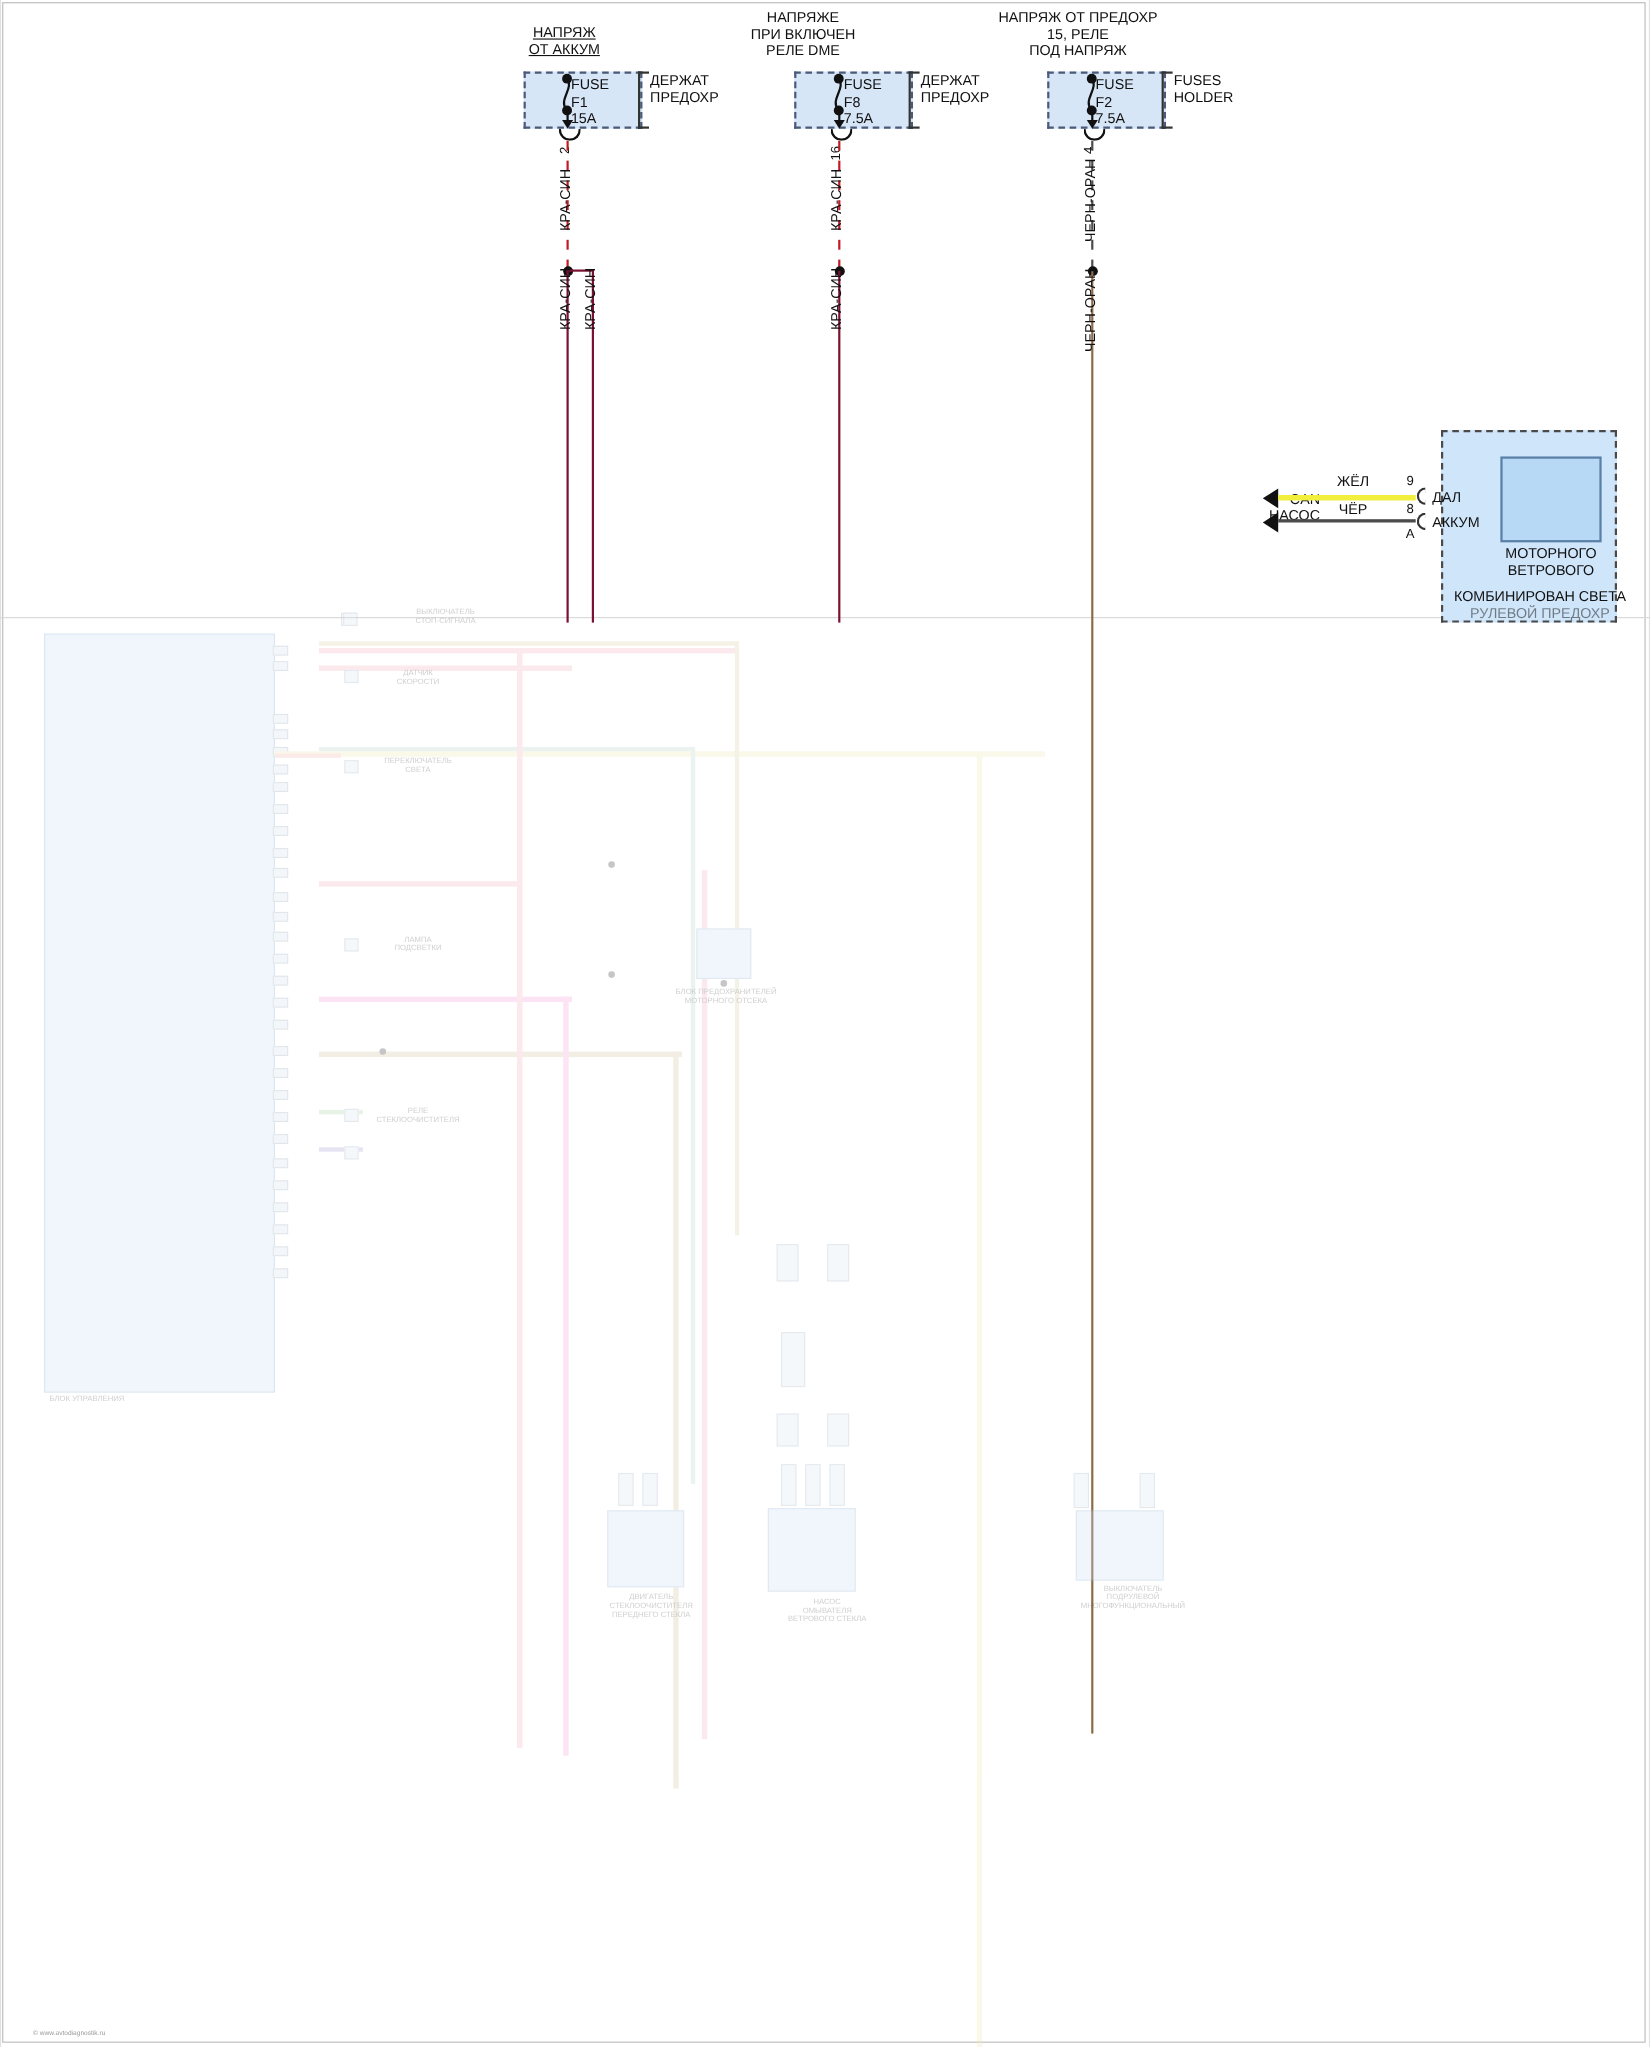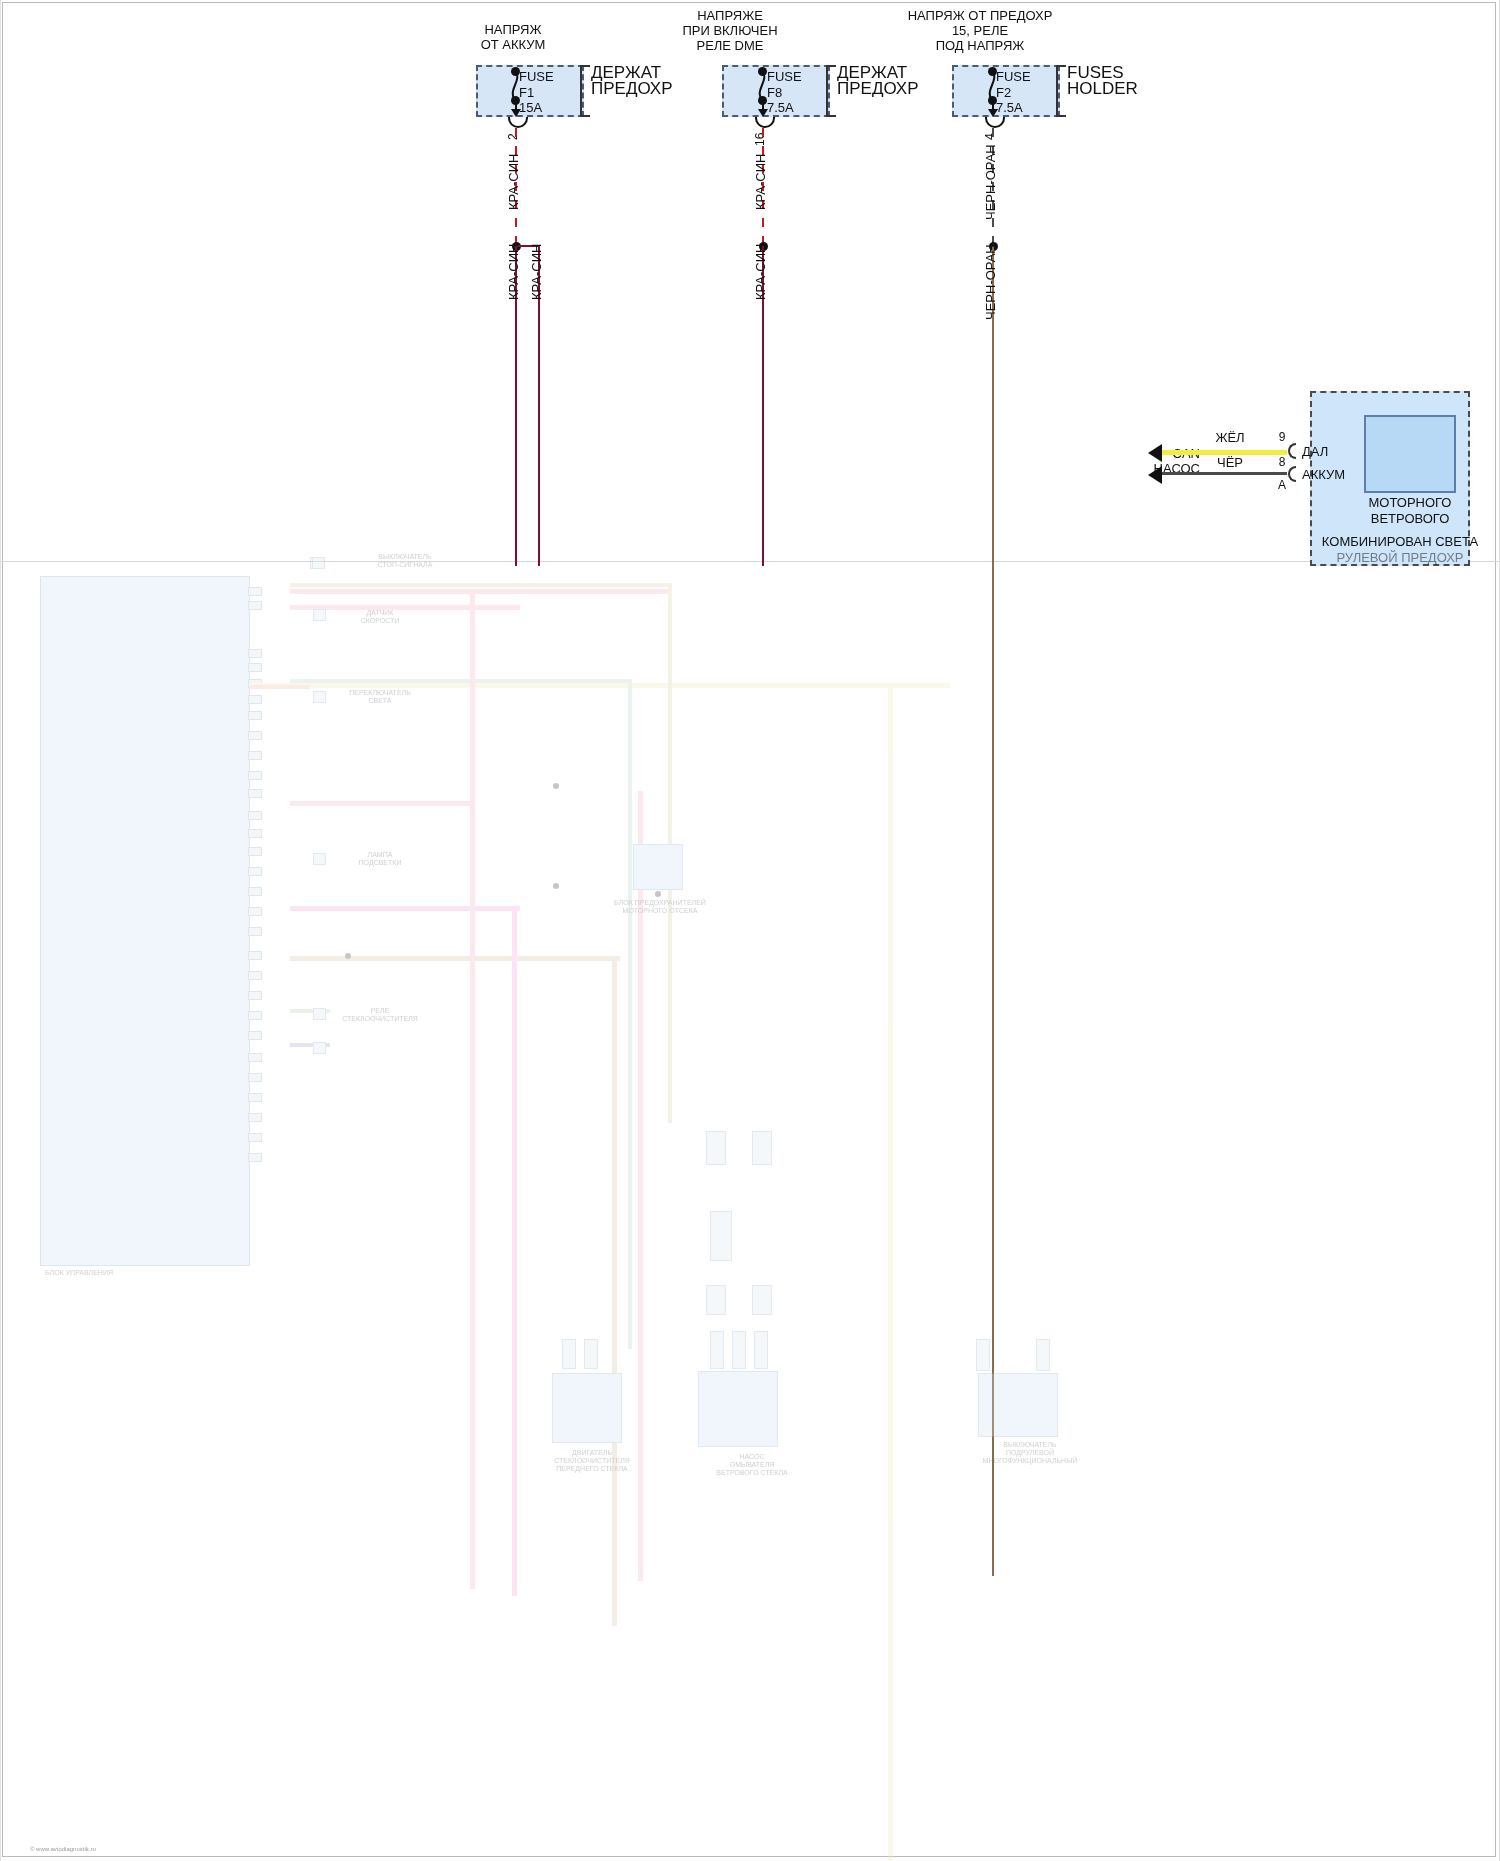--- a/index.html
+++ b/index.html
@@ -15,21 +15,21 @@
   .lbl{position:absolute;font-size:13px;color:#111;line-height:15px;white-space:pre;text-align:center;}
   .lbl.small{font-size:12px;}
   .vlabel{position:absolute;font-size:13px;color:#111;white-space:nowrap;
           transform-origin:0 0;transform:rotate(-90deg);}
   .pinnum{position:absolute;font-size:12px;color:#111;white-space:nowrap;
           transform-origin:0 0;transform:rotate(-90deg);}
 
   
   .fusebox{position:absolute;background:#d7e6f7;border:2px dashed #4a5a78;box-sizing:border-box;}
   .fusebox .inner-text{position:absolute;left:44px;top:6px;font-size:13px;line-height:16px;color:#111;white-space:pre;}
-  .holder-txt{position:absolute;font-size:17px;line-height:16px;color:#111;white-space:pre;}
+  .holder-txt{position:absolute;font-size:13px;line-height:16px;color:#111;white-space:pre;}
   .holder-bracket{position:absolute;width:10px;border-top:2px solid #333;border-bottom:2px solid #333;border-left:2px solid #333;box-sizing:border-box;}
 
   
   .fuse-sym{position:absolute;}
   .dotnode{position:absolute;width:9px;height:9px;border-radius:50%;background:#111;}
   .wire-v{position:absolute;width:2px;}
   .wire-h{position:absolute;height:2px;}
   .dash-red{background-image:linear-gradient(to bottom,#c01a22 0 9px,transparent 9px 18px);background-size:2px 18px;}
   .dash-dark{background-image:linear-gradient(to bottom,#4b4b4b 0 9px,transparent 9px 18px);background-size:2px 18px;}
   .solid-maroon{background:#7b1030;}
@@ -61,21 +61,21 @@
 </style>
 </head>
 <body>
 
 <div id="page">
   <div class="scan-frame"></div>
   <div class="side-edge" style="left:0;"></div>
   <div class="side-edge" style="left:1499px;"></div>
   <div class="fold-line" style="top:561px;"></div>
 
-  <div class="lbl" style="left:428px;top:22px;width:170px;">НАПРЯЖ
+  <div class="lbl" style="left:428px;top:22px;width:170px;text-decoration:underline;">НАПРЯЖ
 ОТ АККУМ</div>
 
   <div class="fusebox" style="left:476px;top:65px;width:108px;height:52px;">
     <div class="inner-text"></div>
   </div>
   <div class="lbl" style="left:519px;top:69px;width:60px;text-align:left;font-size:13px;line-height:16px;">FUSE</div>
   <div class="lbl" style="left:519px;top:85px;width:60px;text-align:left;">F1</div>
   <div class="lbl" style="left:519px;top:100px;width:60px;text-align:left;">15A</div>
 
   <svg class="fuse-sym" style="left:509px;top:68px;" width="14" height="46">

